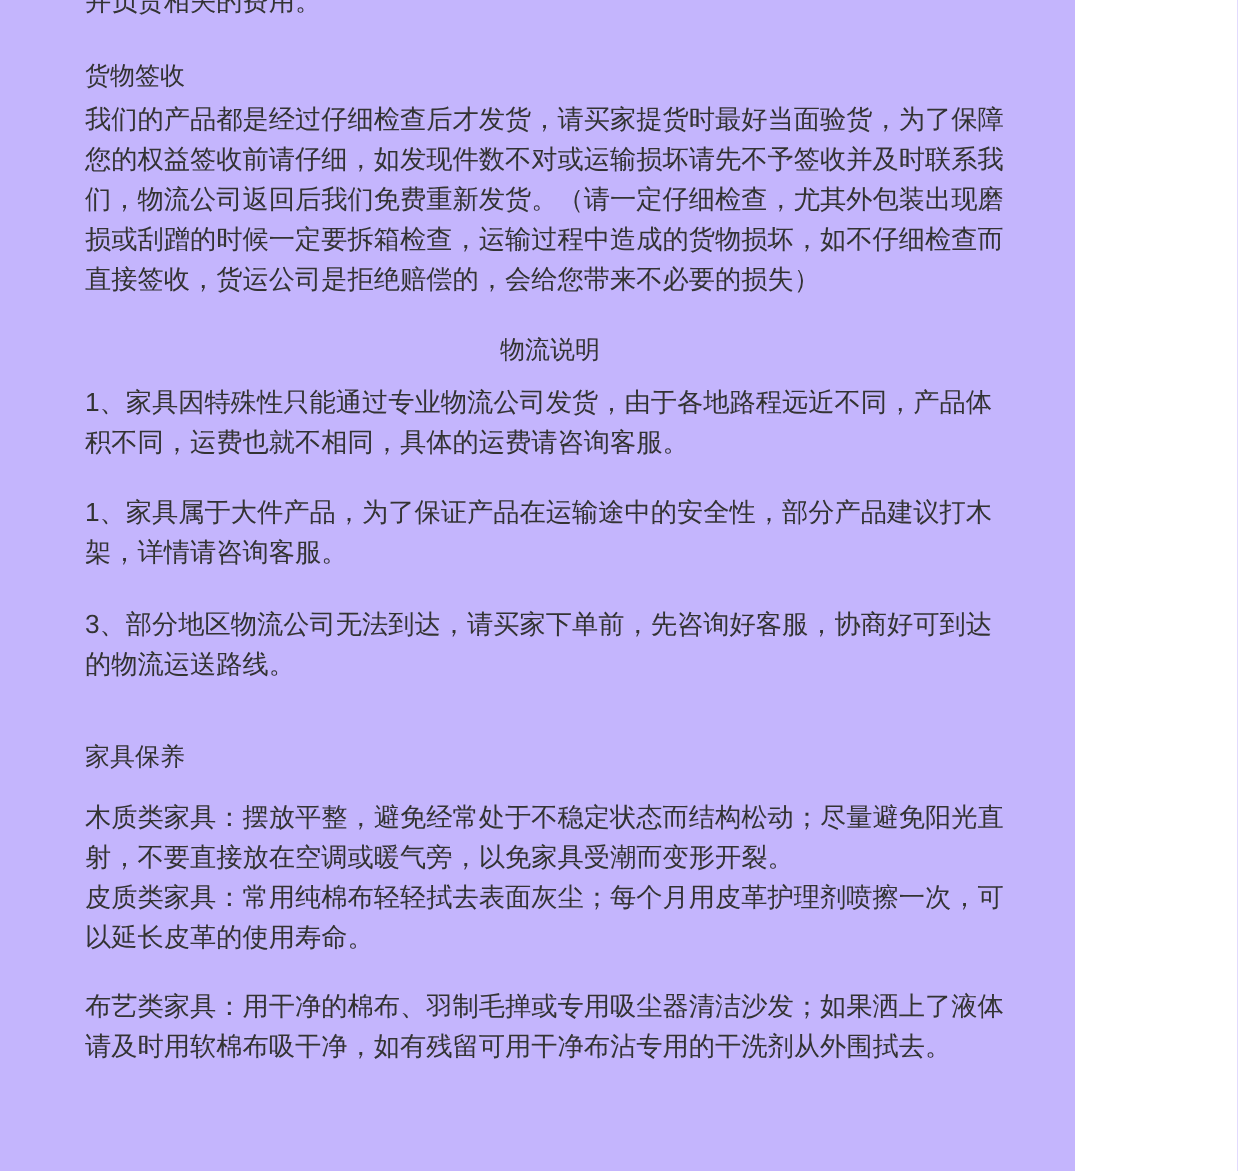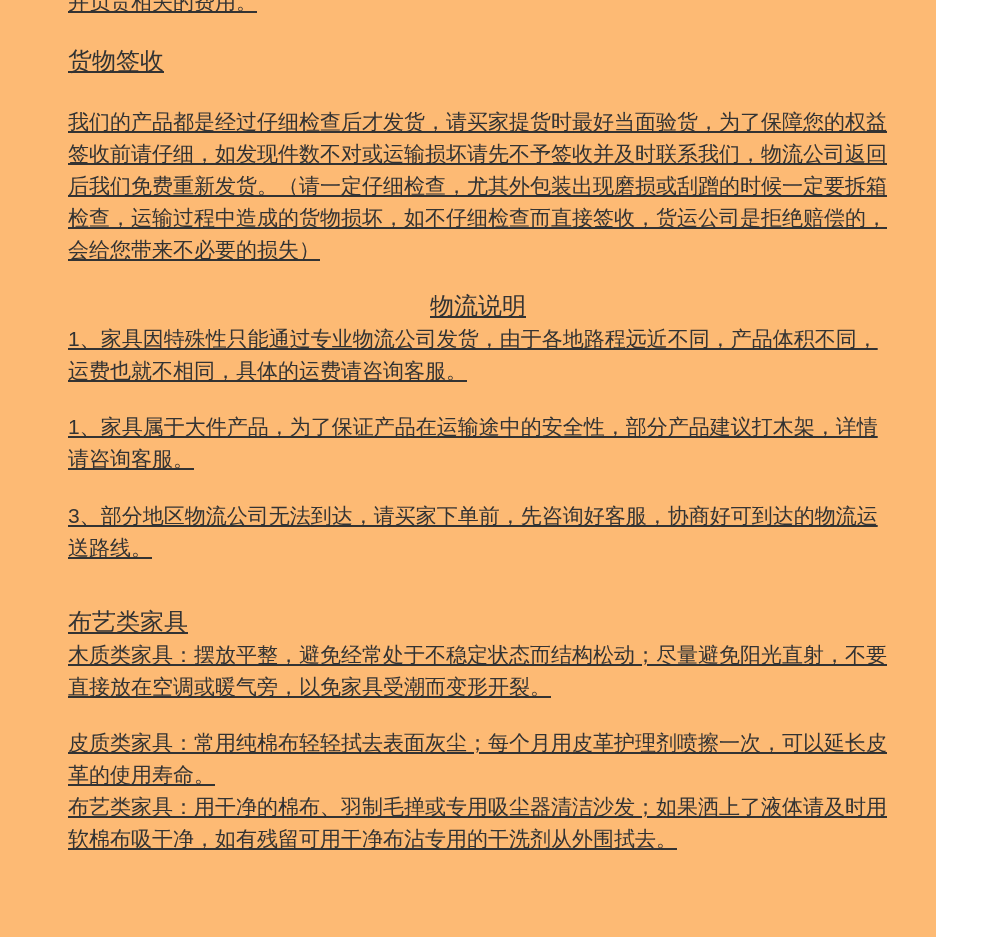--- a/index.html
+++ b/index.html
@@ -1,54 +1,53 @@
 <!DOCTYPE html>
 <html><head>
 <meta charset="utf-8">
 <style>
   html, body { margin: 0; padding: 0; }
   .page {
     position: relative;
-    width: 936px;
+    width: 860px;
     height: 937px;
-    background: #fdba74;
+    background: #c4b5fd;
     overflow: hidden;
     font-family: "Liberation Sans", sans-serif;
     color: #333333;
-    text-decoration: underline;
   }
   .content {
     padding: 0 48px 0 68px;
   }
   .body-text {
     font-size: 21px;
     line-height: 32px;
     margin: 0;
     text-align: left;
     word-break: break-all;
   }
   .section-heading {
-    font-size: 24px;
+    font-size: 20px;
     line-height: 34px;
     font-weight: 400;
     margin: 0;
     color: #333333;
   }
   
   .intro-tail   { margin-top: -14px; }
   .h-shipping   { margin-top: 26px; }
-  .p-shipping   { margin-top: 28px; }
+  .p-shipping   { margin-top: 2px; }
   .h-logistics  { margin-top: 23px; text-align: center; }
-  .p-log1       { }
+  .p-log1       { margin-top: 10px; }
   .p-log2       { margin-top: 24px; }
   .p-log3      { margin-top: 25px; }
   .h-care       { margin-top: 41px; }
-  .p-care1      { }
-  .p-care2      { margin-top: 24px; }
-  .p-care3      { }
+  .p-care1      { margin-top: 16px; }
+  .p-care2      { }
+  .p-care3      { margin-top: 23px; }
 </style>
 </head>
 <body>
 
 <div class="page">
   <div class="content">
 
     <p class="body-text intro-tail">并负责相关的费用。</p>
 
     <div>
@@ -57,20 +56,20 @@
     </div>
 
     <div>
       <h2 class="section-heading h-logistics">物流说明</h2>
       <p class="body-text p-log1">1、家具因特殊性只能通过专业物流公司发货，由于各地路程远近不同，产品体积不同，运费也就不相同，具体的运费请咨询客服。</p>
       <p class="body-text p-log2">1、家具属于大件产品，为了保证产品在运输途中的安全性，部分产品建议打木架，详情请咨询客服。</p>
       <p class="body-text p-log3">3、部分地区物流公司无法到达，请买家下单前，先咨询好客服，协商好可到达的物流运送路线。</p>
     </div>
 
     <div>
-      <h2 class="section-heading h-care">布艺类家具</h2>
+      <h2 class="section-heading h-care">家具保养</h2>
       <p class="body-text p-care1">木质类家具：摆放平整，避免经常处于不稳定状态而结构松动；尽量避免阳光直射，不要直接放在空调或暖气旁，以免家具受潮而变形开裂。</p>
       <p class="body-text p-care2">皮质类家具：常用纯棉布轻轻拭去表面灰尘；每个月用皮革护理剂喷擦一次，可以延长皮革的使用寿命。</p>
       <p class="body-text p-care3">布艺类家具：用干净的棉布、羽制毛掸或专用吸尘器清洁沙发；如果洒上了液体请及时用软棉布吸干净，如有残留可用干净布沾专用的干洗剂从外围拭去。</p>
     </div>
 
   </div>
 </div>
 
 </body></html>

